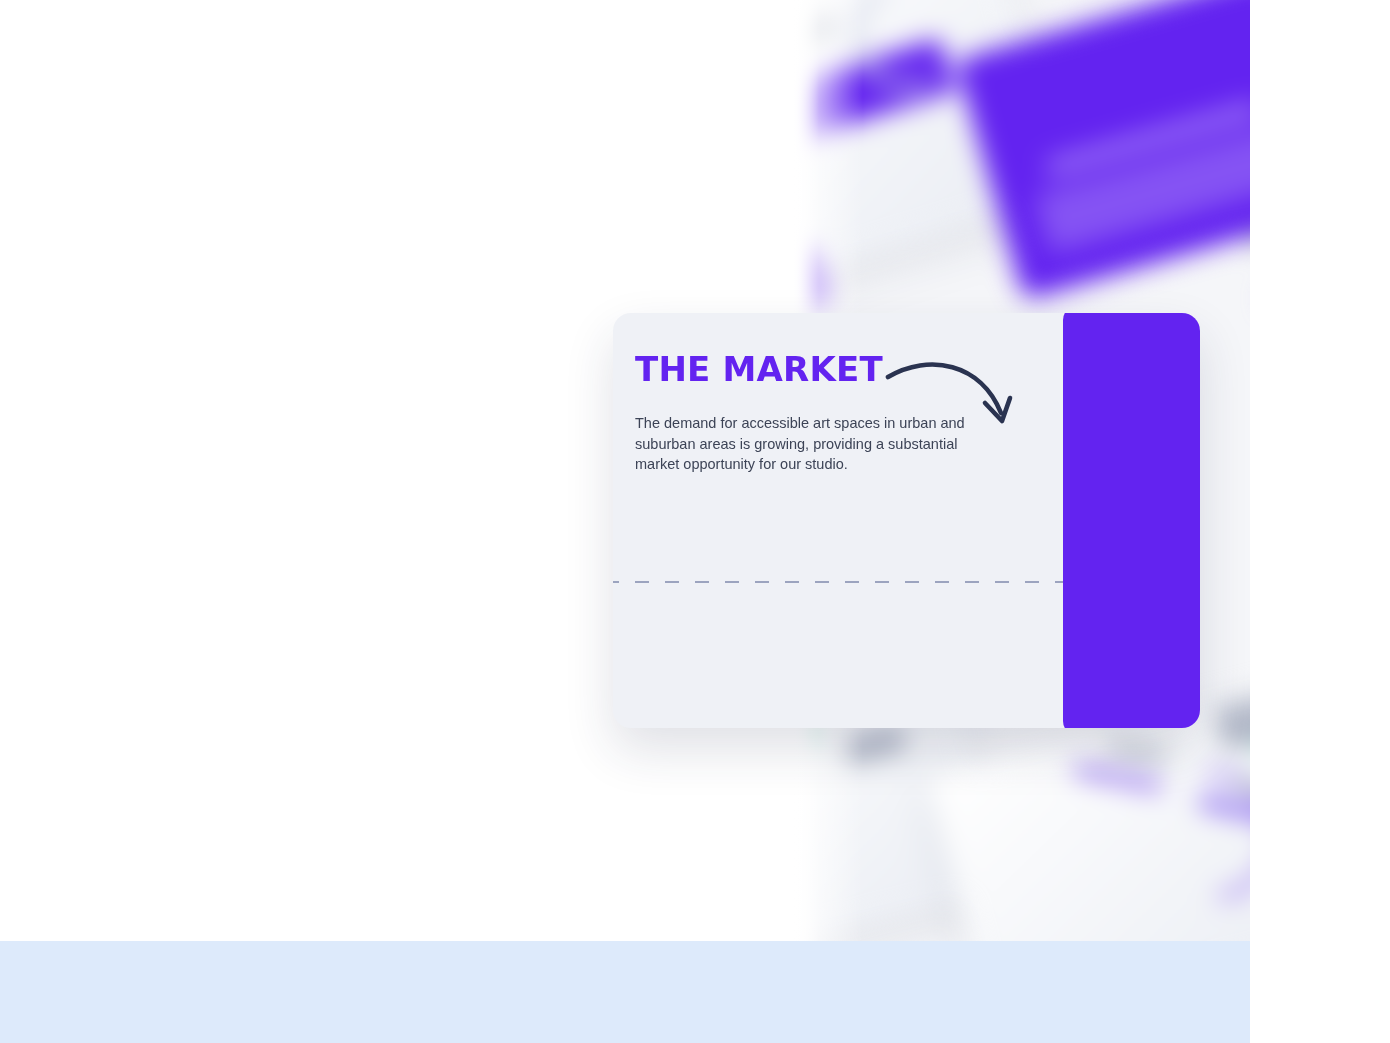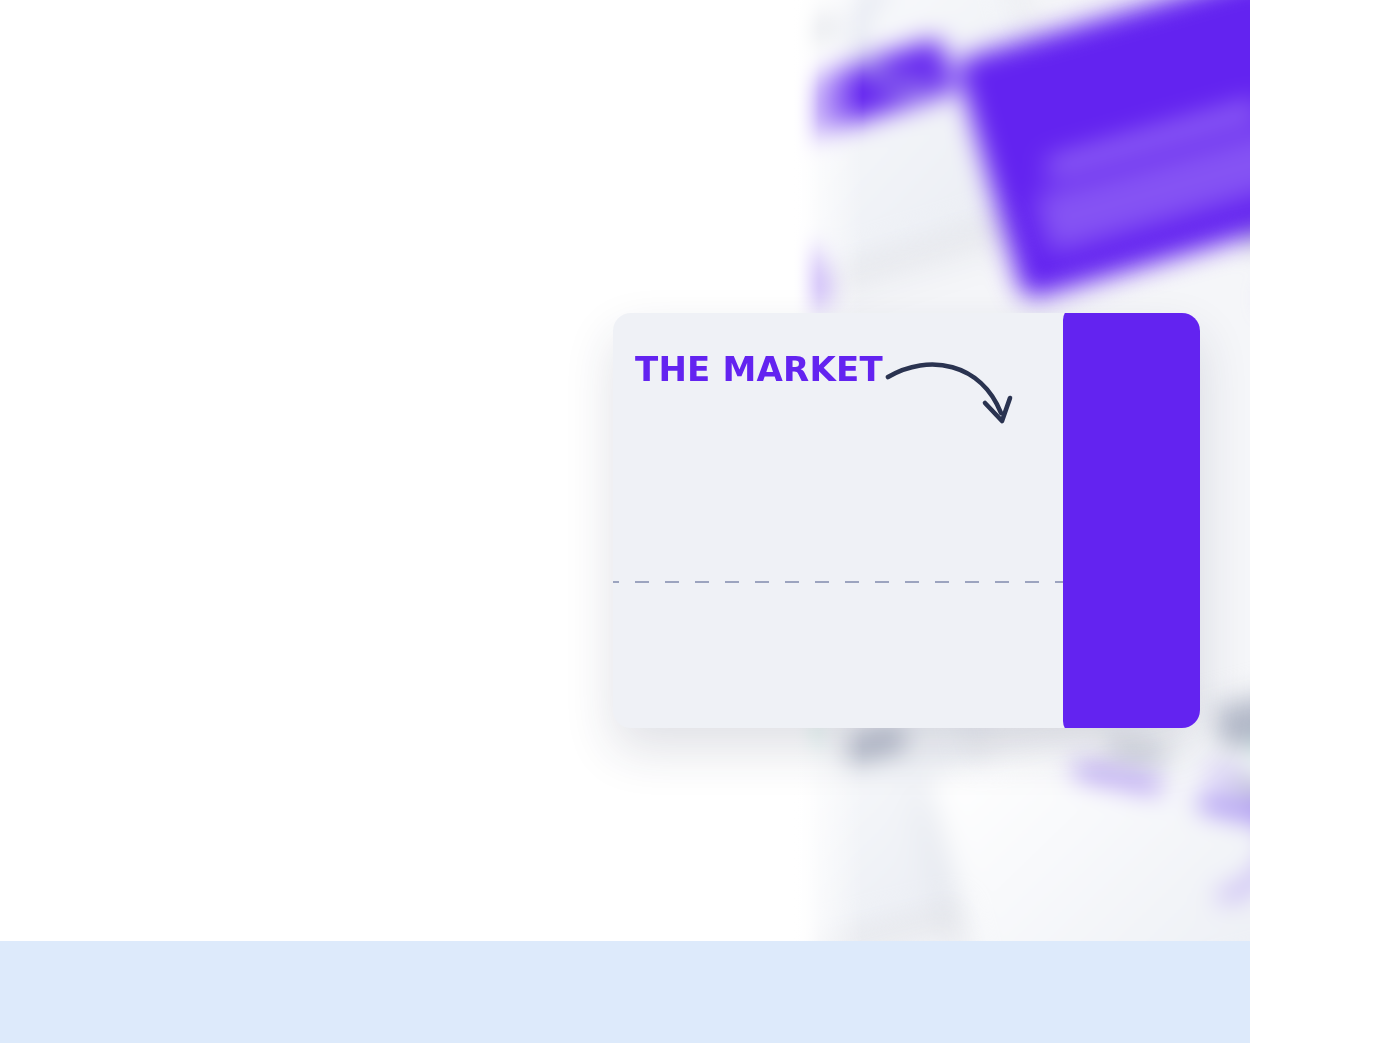--- a/index.html
+++ b/index.html
@@ -251,20 +251,21 @@
   <h1 class="headline">Market Validation</h1>
 
   <p class="para para-1">Showcase evidence that there is a demand for your solution through customer testimonials, pilot programs, surveys, or early sales data.</p>
   <p class="para para-2">Demonstrate that your target market is not only interested but also willing to pay for your product or service.</p>
 
   <div class="market-card">
 
     <div class="slab"></div>
 
     <div class="mc-title">THE MARKET</div>
+    <div class="mc-desc">The demand for accessible art spaces in urban and suburban areas is growing, providing a substantial market opportunity for our studio.</div>
 
     <svg class="mc-arrow" viewBox="0 0 135 78">
       <path d="M3 22 C44 -2, 96 8, 116 58" fill="none" stroke="#2a3350" stroke-width="4.6" stroke-linecap="round"></path>
       <path d="M100 48 L117 66 L125 43" fill="none" stroke="#2a3350" stroke-width="4.6" stroke-linecap="round" stroke-linejoin="round"></path>
     </svg>
 
     <div class="rail"></div>
 
     <div class="circles">
 

